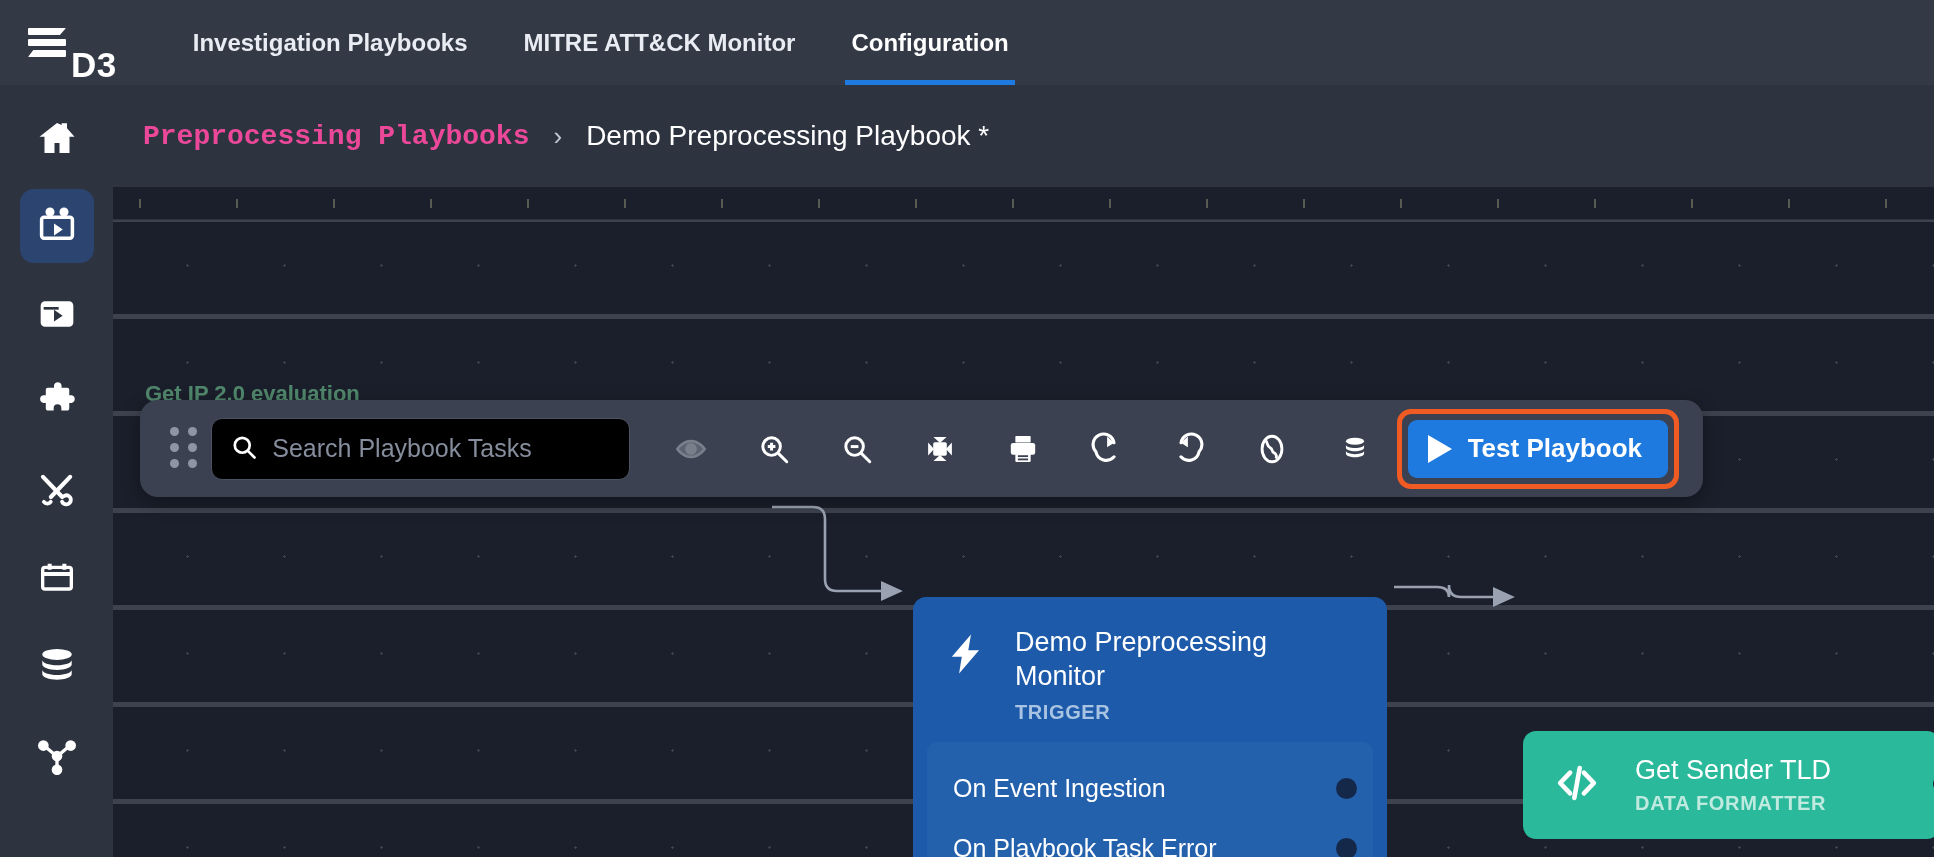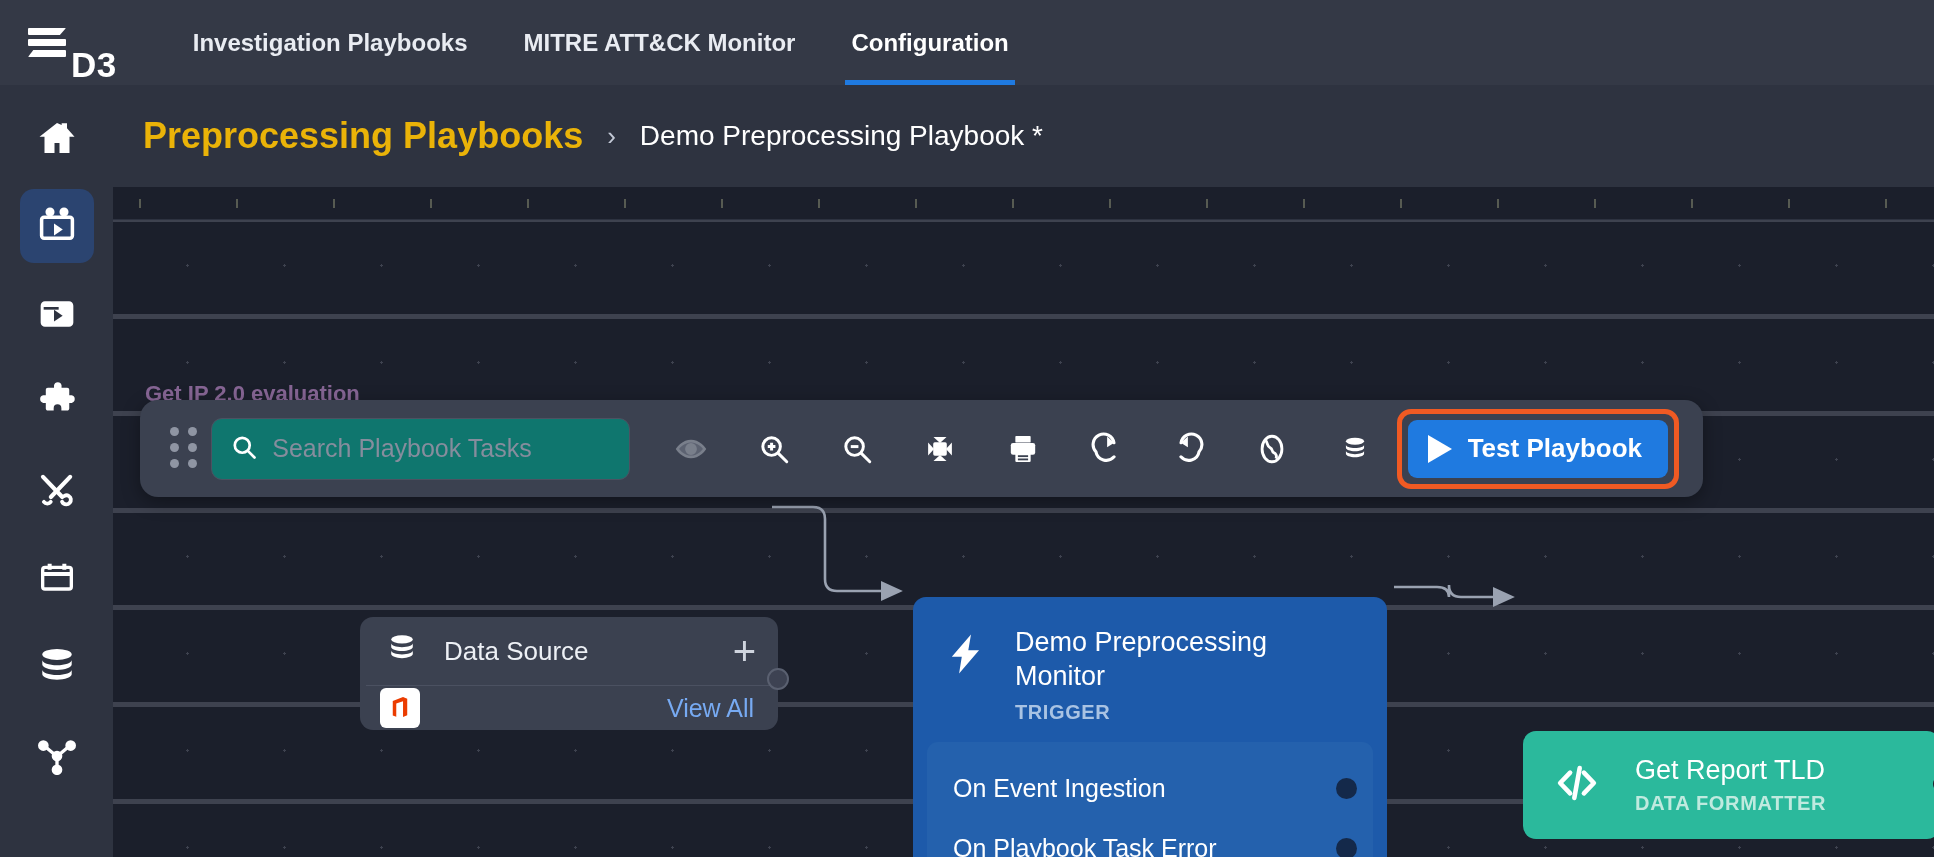--- a/index.html
+++ b/index.html
@@ -54,21 +54,21 @@
   .side-item.active { background: #2b4470; }
   .side-item svg { display: block; }
 
   
   .header {
     position: absolute; top: 85px; left: 113px; width: 1821px; height: 102px;
     background: #2e3340;
     display: flex; align-items: center; padding-left: 30px;
   }
   .crumb-link {
-    color: #eab308; font-size: 36px; font-weight: 700; cursor: pointer;
+    color: #ec4899; font-size: 28px; font-weight: 700; cursor: pointer; font-family: Liberation Mono, monospace;
   }
   .crumb-sep { color: #c3c9d6; font-size: 26px; margin: 0 24px; font-weight: 400; }
   .crumb-current { color: #ffffff; font-size: 28px; font-weight: 400; }
 
   
   .canvas {
     position: absolute; top: 187px; left: 113px;
     width: 1821px; height: 670px;
     background: #1b1f2b;
     overflow: hidden;
@@ -91,21 +91,21 @@
     position: absolute; top: 0; left: 0; width: 1821px; height: 33px;
     background: #1b1f2b; border-bottom: 1px solid #2d3240;
   }
   .ruler i {
     position: absolute; top: 12px; width: 2px; height: 9px; background: #575b52;
   }
 
   
   .ghost {
     position: absolute; left: 32px; top: 194px;
-    color: #f0abfc; font-size: 22px; font-weight: 600; opacity: 0.5;
+    color: #86efac; font-size: 22px; font-weight: 600; opacity: 0.5;
     white-space: nowrap;
   }
   .ghost-icon {
     position: absolute; left: 28px; top: 238px; opacity: 0.45;
   }
 
   
   .toolbar {
     position: absolute; left: 27px; top: 213px;
     width: 1563px; height: 97px;
@@ -113,21 +113,21 @@
     box-shadow: 0 5px 18px rgba(0,0,0,0.35);
     display: flex; align-items: center; padding: 0 18px;
   }
   .drag-dots {
     width: 30px; height: 44px; display: grid;
     grid-template-columns: repeat(2, 9px); grid-template-rows: repeat(3, 9px);
     gap: 7px 9px; margin: 0 12px 0 12px; cursor: grab;
   }
   .drag-dots span { width: 9px; height: 9px; border-radius: 50%; background: #8f95a3; }
   .searchbox {
-    width: 428px; height: 62px; background: #0f766e;
+    width: 428px; height: 62px; background: #000000;
     border: 1px solid #4c5262; border-radius: 11px;
     display: flex; align-items: center; padding: 0 18px; gap: 14px;
   }
   .searchbox input {
     flex: 1; background: transparent; border: none; outline: none;
     color: #e7eaf0; font-size: 25px; font-family: "Liberation Sans", sans-serif;
   }
   .searchbox input::placeholder { color: #868d9d; }
 
   .tools { display: flex; align-items: center; gap: 0; margin-left: 20px; }
@@ -452,43 +452,20 @@
       </div>
 
       <div class="test-btn-ring">
         <button class="test-btn">
           <span class="play-tri"></span>
           <span>Test Playbook</span>
         </button>
       </div>
     </div>
 
-    <div class="node node-ds">
-      <div class="ds-row1">
-        <span>
-          <svg width="36" height="36" viewBox="0 0 24 24" fill="#fff">
-            <ellipse cx="12" cy="5.6" rx="7.2" ry="2.7"></ellipse>
-            <path d="M4.8 8.2v2.4c0 1.5 3.2 2.7 7.2 2.7s7.2-1.2 7.2-2.7V8.2c0 1.5-3.2 2.6-7.2 2.6S4.8 9.7 4.8 8.2z"></path>
-            <path d="M4.8 13v2.4c0 1.5 3.2 2.7 7.2 2.7s7.2-1.2 7.2-2.7V13c0 1.5-3.2 2.6-7.2 2.6S4.8 14.5 4.8 13z"></path>
-          </svg>
-        </span>
-        <span class="ds-title">Data Source</span>
-        <span class="ds-plus">+</span>
-      </div>
-      <div class="ds-div"></div>
-      <div class="ds-row2">
-        <span class="o365">
-          <svg width="28" height="28" viewBox="0 0 24 24">
-            <path d="M14.6 2.6L5.8 6.1v12.3l3 1.1V8.2l5.8-2v13.6l3.6-1.5V4z" fill="#eb3c00"></path>
-          </svg>
-        </span>
-        <span class="ds-viewall">View All</span>
-      </div>
-      <span class="port" style="right:-11px;top:51px"></span>
-    </div>
 
     <div class="node node-trigger">
       <div class="trg-head">
         <span>
           <svg width="46" height="58" viewBox="0 0 24 24" fill="#fff">
             <path d="M14.6 1.8L4.6 13.4h5.2L8.4 22.2l10.4-12.1h-5.6z"></path>
           </svg>
         </span>
         <div>
           <div class="trg-title">Demo Preprocessing Monitor</div>
@@ -510,20 +487,20 @@
 
     <div class="node node-fmt">
       <span>
         <svg width="56" height="46" viewBox="0 0 24 24" fill="none" stroke="#fff" stroke-width="2.4" stroke-linecap="round" stroke-linejoin="round">
           <path d="M8.4 6.6L3.2 12l5.2 5.4"></path>
             <path d="M15.6 6.6L20.8 12l-5.2 5.4"></path>
           <path d="M13.4 4.2l-2.8 15.6"></path>
         </svg>
       </span>
       <div>
-        <div class="fmt-title">Get Report TLD</div>
+        <div class="fmt-title">Get Sender TLD</div>
         <div class="fmt-sub">DATA FORMATTER</div>
       </div>
       <span class="port-teal" style="right:-12px;top:42px"></span>
     </div>
 
   </div>
 </div>
 
 </body></html>

